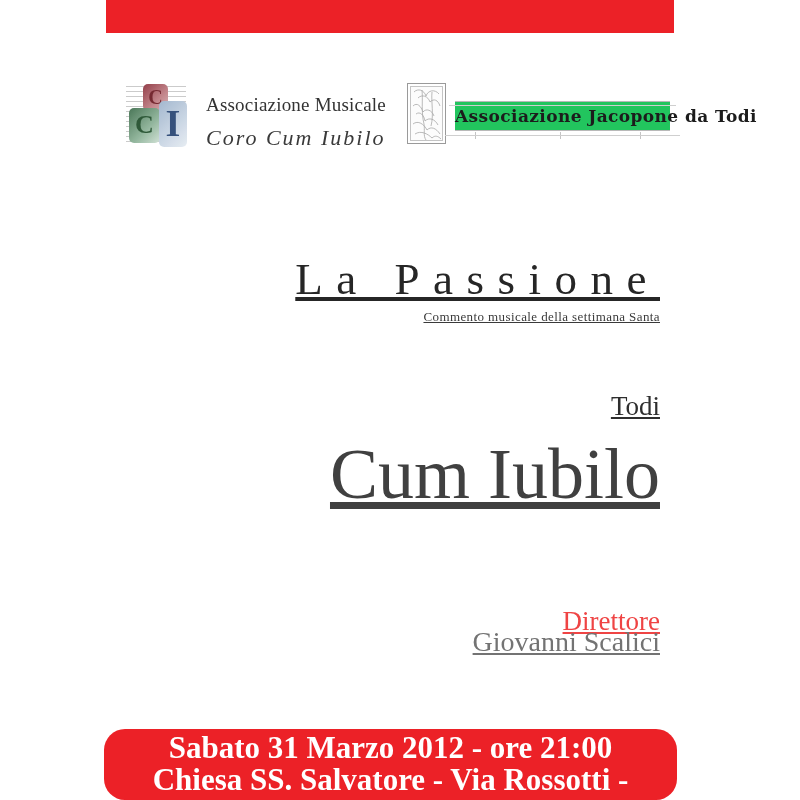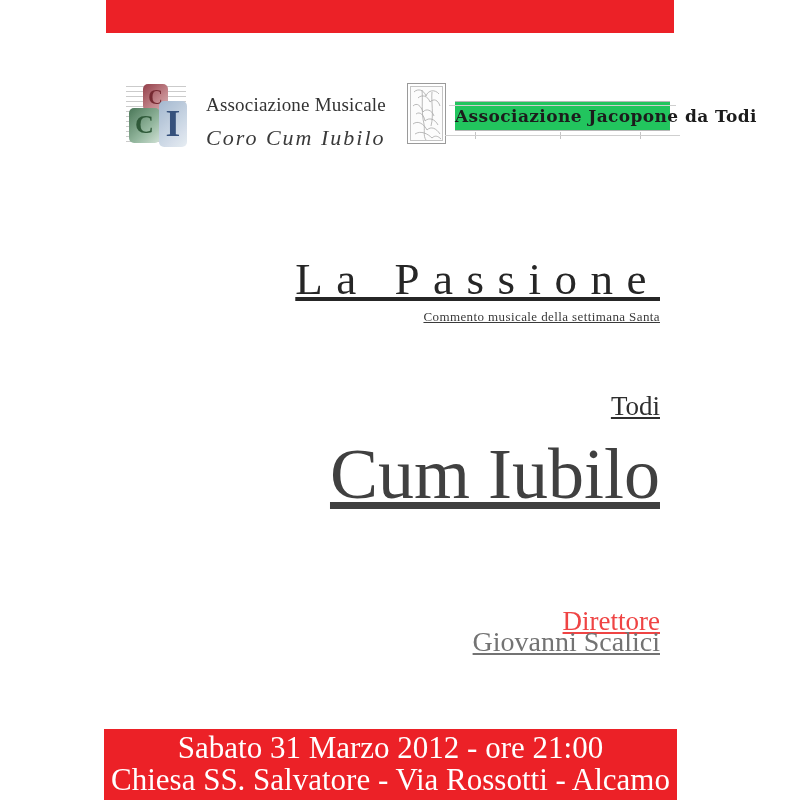--- a/index.html
+++ b/index.html
@@ -56,21 +56,21 @@
   .main-title{top:253px;font-size:45px;letter-spacing:.30em;color:#262626;
     font-family:"Liberation Serif",serif;}
   .subtitle{top:309px;font-size:13px;color:#3a3a3a;letter-spacing:.4px;}
   .coro-label{top:391px;font-size:27px;color:#2e2e2e;}
   .group-name{top:433px;font-size:72px;color:#404040;}
   .director-label{top:594px;font-size:27px;color:#ef4444;margin-top:12px;}
   .director-name{top:626px;font-size:28px;color:#737373;}
 
   
   .footer-banner{left:104px;top:729px;width:573px;height:71px;background:#ec2127;
-    text-align:center;color:#fff;font-weight:normal;}
+    text-align:center;color:#fff;font-weight:bold;border-radius:21px;}
   .footer-line1{margin-top:3px;font-size:31px;line-height:32px;}
   .footer-line2{font-size:31px;line-height:32px;}
 </style>
 </head>
 <body>
 
 <div class="abs top-bar"></div>
 
 <div class="abs left-logo">
   <div class="monogram">

